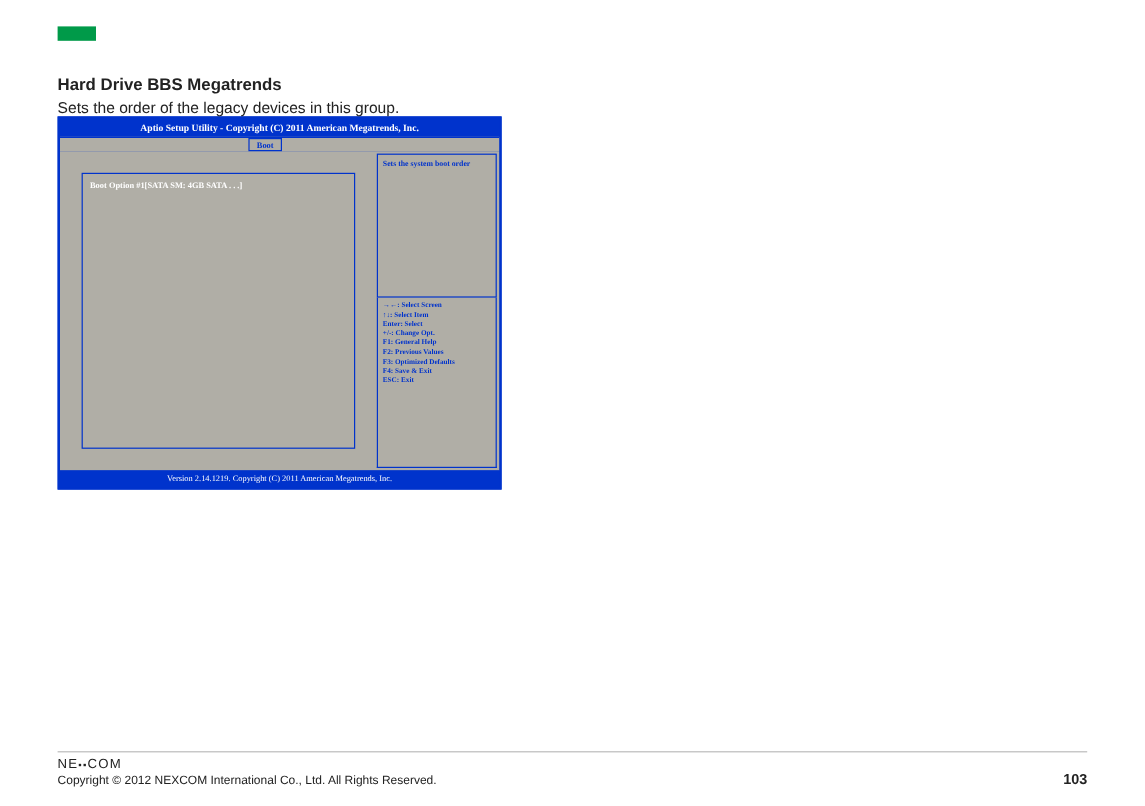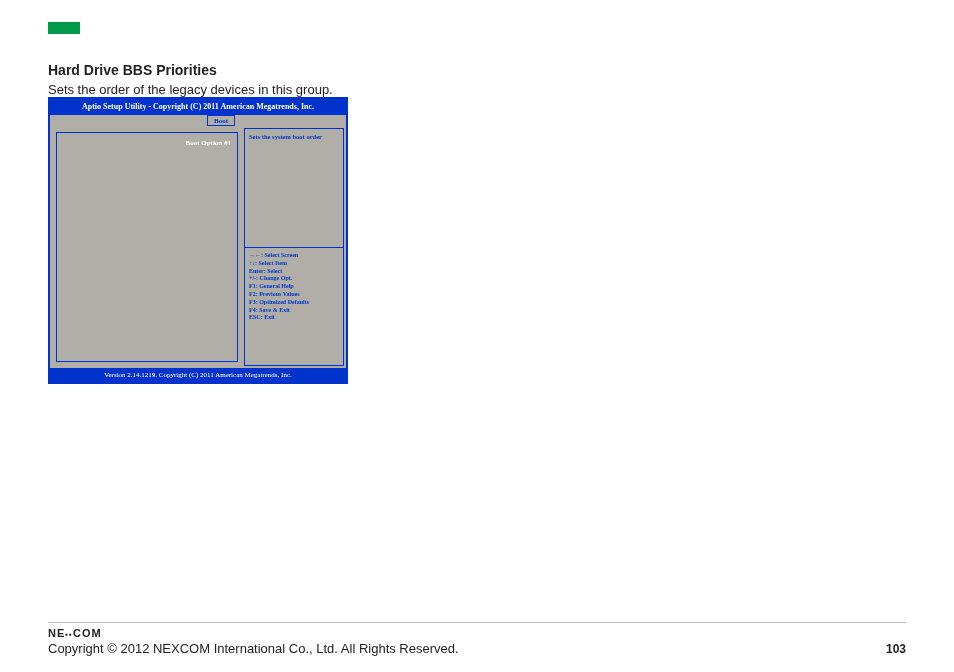--- a/index.html
+++ b/index.html
@@ -32,21 +32,21 @@
   }
   .green-tab {
     width: 32px; height: 12px;
     background: #009a49;
     margin-top: 4px;
   }
   .content { margin-top: 28px; }
   .section-title { font-size: 14px; font-weight: bold; margin-bottom: 4px; }
   .section-desc { font-size: 13px; }
   .bios {
-    width: 300px;
+    width: 370px;
     border: 2px solid #0033cc;
     background: #0033cc;
     font-family: "Times New Roman", serif;
   }
   .bios-header {
     background: #0033cc;
     color: #fff;
     text-align: center;
     font-size: 8px;
     font-weight: bold;
@@ -67,25 +67,25 @@
     background: #b0aea6;
     margin-left: 157px;
   }
   .bios-body {
     display: flex;
     background: #b0aea6;
   }
   .bios-left {
     flex: 1;
     border: 1px solid #0033cc;
-    margin: 6px;
+    margin: 18px;
     padding: 6px;
     min-height: 230px;
     display: flex;
-    justify-content: flex-end;
+    justify-content: flex-start;
     font-size: 7px;
     font-weight: bold;
     color: #fff;
   }
   .bios-left .opt-label { color: #fff; }
   .bios-left .opt-value { color: #fff; }
   .bios-right {
     width: 100px;
     margin: 2px 2px 2px 0;
     display: flex;
@@ -121,49 +121,50 @@
     position: absolute;
     bottom: 16px;
     left: 48px;
     right: 48px;
   }
   .bottom-rule {
     border-top: 1px solid #bbb;
     margin-bottom: 4px;
   }
   .logo-bottom {
-    font-weight: bold;
+    font-weight: normal;
     font-size: 11px;
     color: #222;
     letter-spacing: 1px;
     margin-bottom: 2px;
   }
   .page-num { font-weight: bold; font-size: 12px; }
   .sq-icons { display: flex; gap: 1px; }
   .sq { width: 7px; height: 7px; background: #bdbdbd; }
   .sq.g { background: #009a49; }
 </style>
 </head>
 <body>
 
 <div class="page">
   <div class="green-tab"></div>
 
   <div class="content">
-    <div class="section-title">Hard Drive BBS Priorities</div>
+    <div class="section-title">Hard Drive BBS Megatrends</div>
     <div class="section-desc">Sets the order of the legacy devices in this group.</div>
 
     <div class="bios">
       <div class="bios-header">Aptio Setup Utility - Copyright (C) 2011 American Megatrends, Inc.</div>
       <div class="bios-tabs">
         <div class="bios-tab">Boot</div>
       </div>
       <div class="bios-body">
         <div class="bios-left">
           <span class="opt-label">Boot Option #1</span>
+          <span class="opt-value">[SATA SM: 4GB SATA . . .]</span>
         </div>
         <div class="bios-right">
           <div class="bios-right-top">Sets the system boot order</div>
           <div class="bios-right-bottom">
             <div>→←: Select Screen</div>
             <div>↑↓: Select Item</div>
             <div>Enter: Select</div>
             <div>+/-: Change Opt.</div>
             <div>F1: General Help</div>
             <div>F2: Previous Values</div>
@@ -176,17 +177,17 @@
       <div class="bios-footer">Version 2.14.1219. Copyright (C) 2011 American Megatrends, Inc.</div>
     </div>
   </div>
 </div>
 
 <div class="bottom-bar">
   <div class="bottom-rule"></div>
   <div style="display:flex; justify-content:space-between; align-items:flex-end;">
     <div>
       <div class="logo-bottom">NE<span style="font-size:8px;">▪▪</span>COM</div>
-      <div style="font-size:13px;">Copyright © 2012 NEXCOM International Co., Ltd. All Rights Reserved.</div>
+      <div style="font-size:10px;">Copyright © 2012 NEXCOM International Co., Ltd. All Rights Reserved.</div>
     </div>
     <div class="page-num">103</div>
   </div>
 </div>
 
 </body></html>

